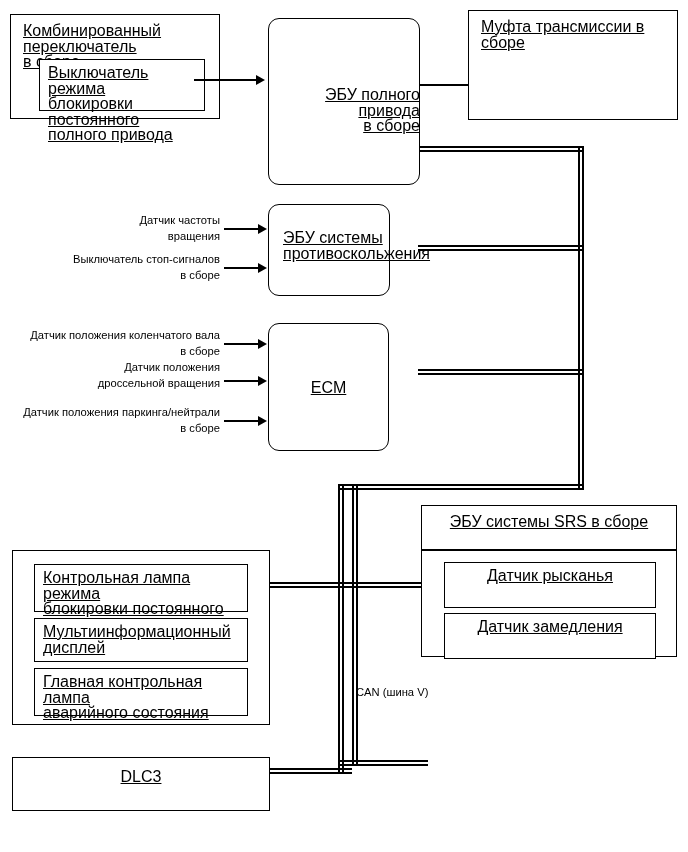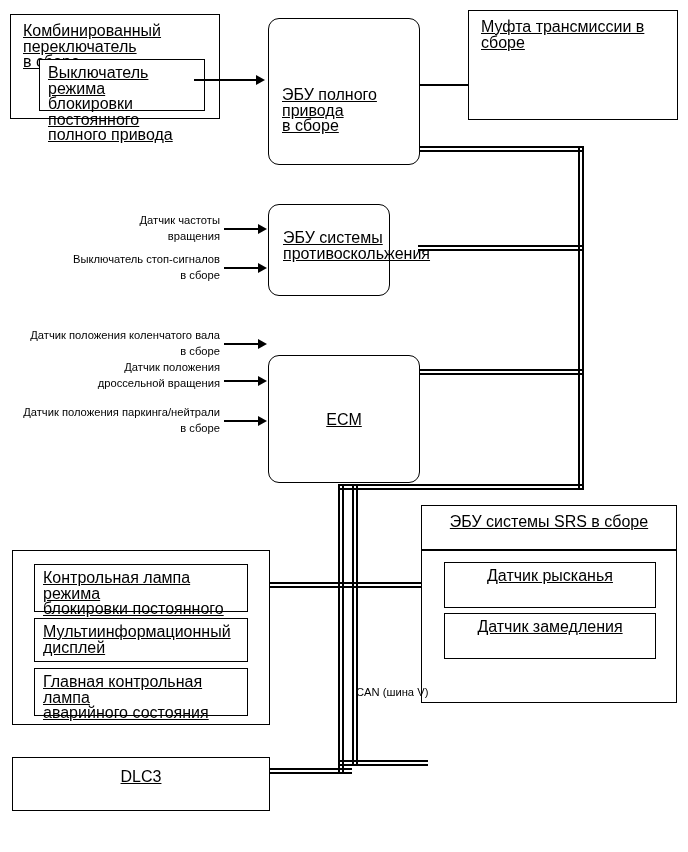--- a/index.html
+++ b/index.html
@@ -100,21 +100,21 @@
     <div class="box" style="left:28px;top:44px;width:166px;height:52px;">
       <div class="lbl" style="left:8px;top:5px;width:160px;">Выключатель режима
 блокировки постоянного
 полного привода</div>
     </div>
   </div>
 
   <div class="arrowline" style="left:194px;top:79px;width:62px;"></div>
   <div class="arrowhead" style="left:256px;top:75px;"></div>
 
-  <div class="box rounded" style="left:268px;top:18px;width:152px;height:147px;">
+  <div class="box rounded" style="left:268px;top:18px;width:152px;height:167px;text-align:right;">
     <div class="lbl" style="left:13px;top:68px;width:138px;">ЭБУ полного привода
 в сборе</div>
   </div>
 
   <div class="arrowline" style="left:420px;top:84px;width:58px;"></div>
   <div class="arrowhead" style="left:478px;top:80px;"></div>
 
   <div class="box" style="left:468px;top:10px;width:210px;height:110px;">
     <div class="lbl" style="left:12px;top:8px;width:195px;">Муфта трансмиссии в сборе</div>
   </div>
@@ -142,21 +142,21 @@
   <div class="plain-text" style="left:60px;top:360px;width:160px;">Датчик положения
 дроссельной вращения</div>
   <div class="arrowline" style="left:224px;top:380px;width:36px;"></div>
   <div class="arrowhead" style="left:258px;top:376px;"></div>
 
   <div class="plain-text" style="left:10px;top:405px;width:210px;">Датчик положения паркинга/нейтрали
 в сборе</div>
   <div class="arrowline" style="left:224px;top:420px;width:36px;"></div>
   <div class="arrowhead" style="left:258px;top:416px;"></div>
 
-  <div class="box rounded" style="left:268px;top:323px;width:152px;height:128px;margin-top:32px;">
+  <div class="box rounded" style="left:268px;top:323px;width:121px;height:128px;">
     <div class="lbl center" style="top:56px;">ECM</div>
   </div>
 
   <div class="box" style="left:12px;top:550px;width:258px;height:175px;">
     <div class="box" style="left:21px;top:13px;width:214px;height:48px;">
       <div class="lbl" style="left:8px;top:5px;width:206px;">Контрольная лампа режима
 блокировки постоянного полного
 привода</div>
     </div>
     <div class="box" style="left:21px;top:67px;width:214px;height:44px;">
@@ -164,21 +164,21 @@
     </div>
     <div class="box" style="left:21px;top:117px;width:214px;height:48px;">
       <div class="lbl" style="left:8px;top:5px;width:206px;">Главная контрольная лампа
 аварийного состояния</div>
     </div>
   </div>
 
   <div class="box" style="left:421px;top:505px;width:256px;height:45px;">
     <div class="lbl center" style="top:8px;">ЭБУ системы SRS в сборе</div>
   </div>
-  <div class="box" style="left:421px;top:550px;width:256px;height:153px;">
+  <div class="box" style="left:421px;top:550px;width:256px;height:107px;">
     <div class="box" style="left:22px;top:11px;width:212px;height:46px;">
       <div class="lbl center" style="top:5px;">Датчик рысканья</div>
     </div>
     <div class="box" style="left:22px;top:62px;width:212px;height:46px;">
       <div class="lbl center" style="top:5px;">Датчик замедления</div>
     </div>
   </div>
 
   <div class="plain-text l" style="left:356px;top:685px;width:140px;">CAN (шина V)</div>
 

